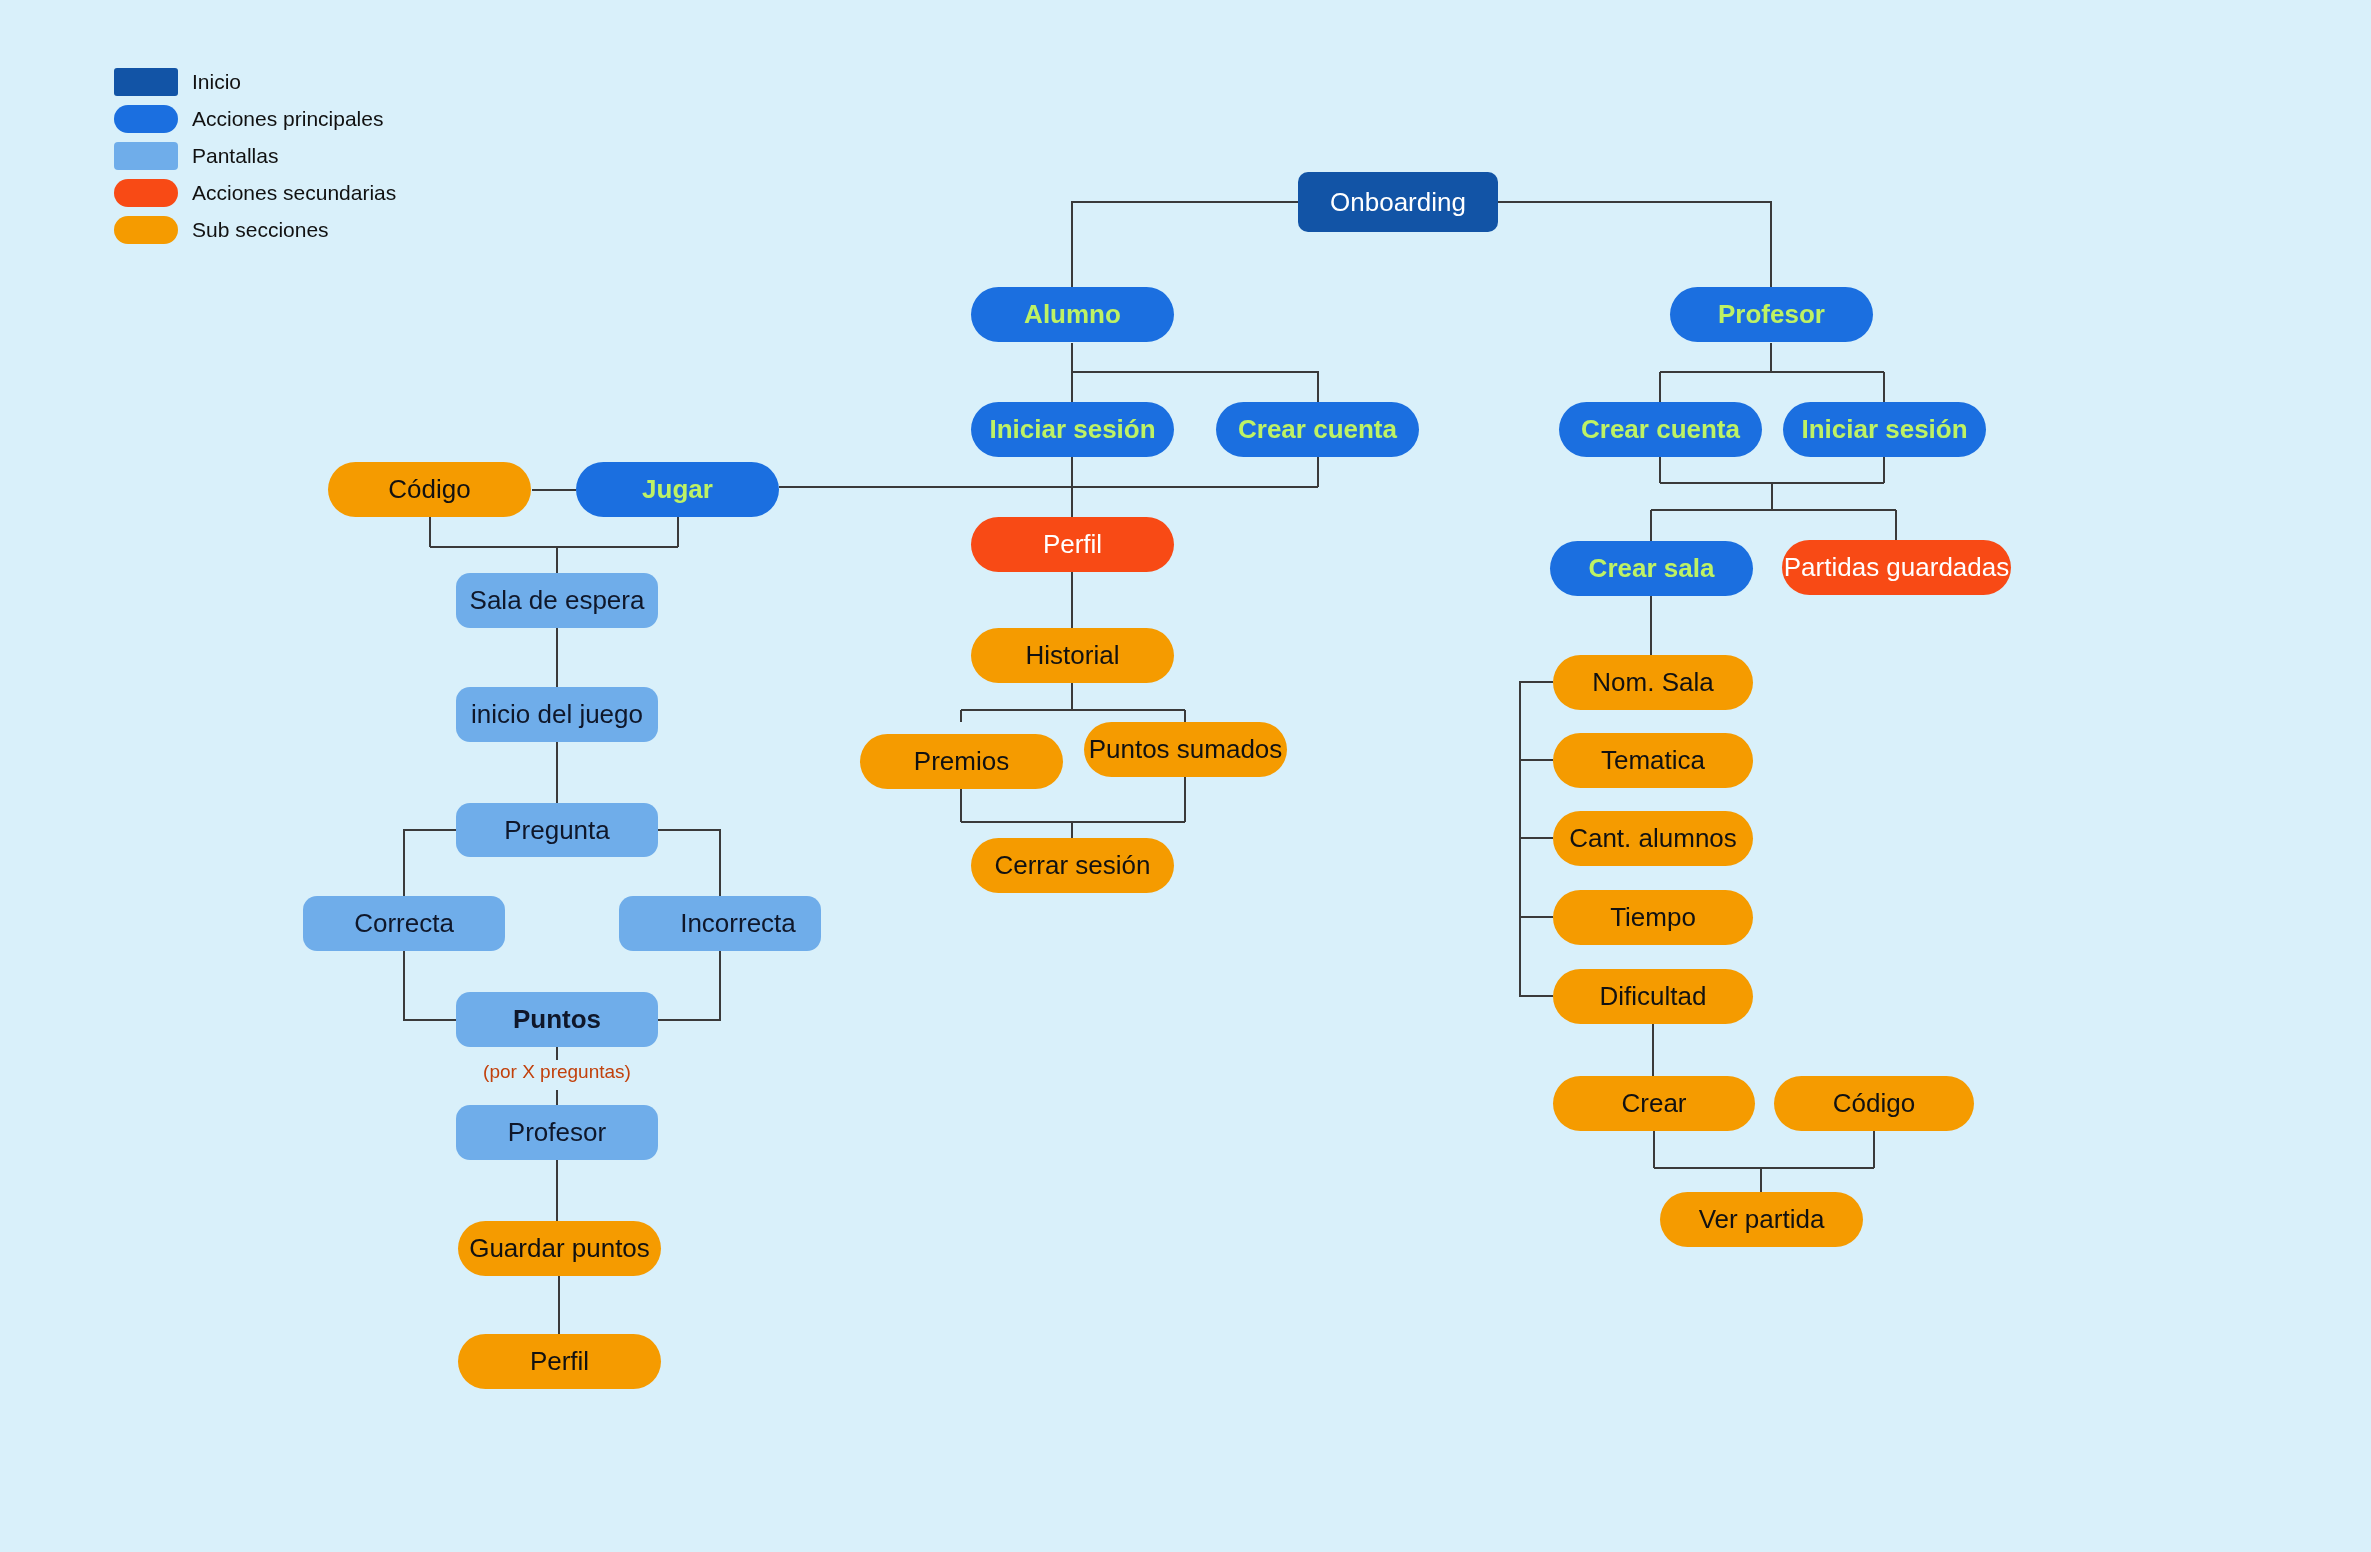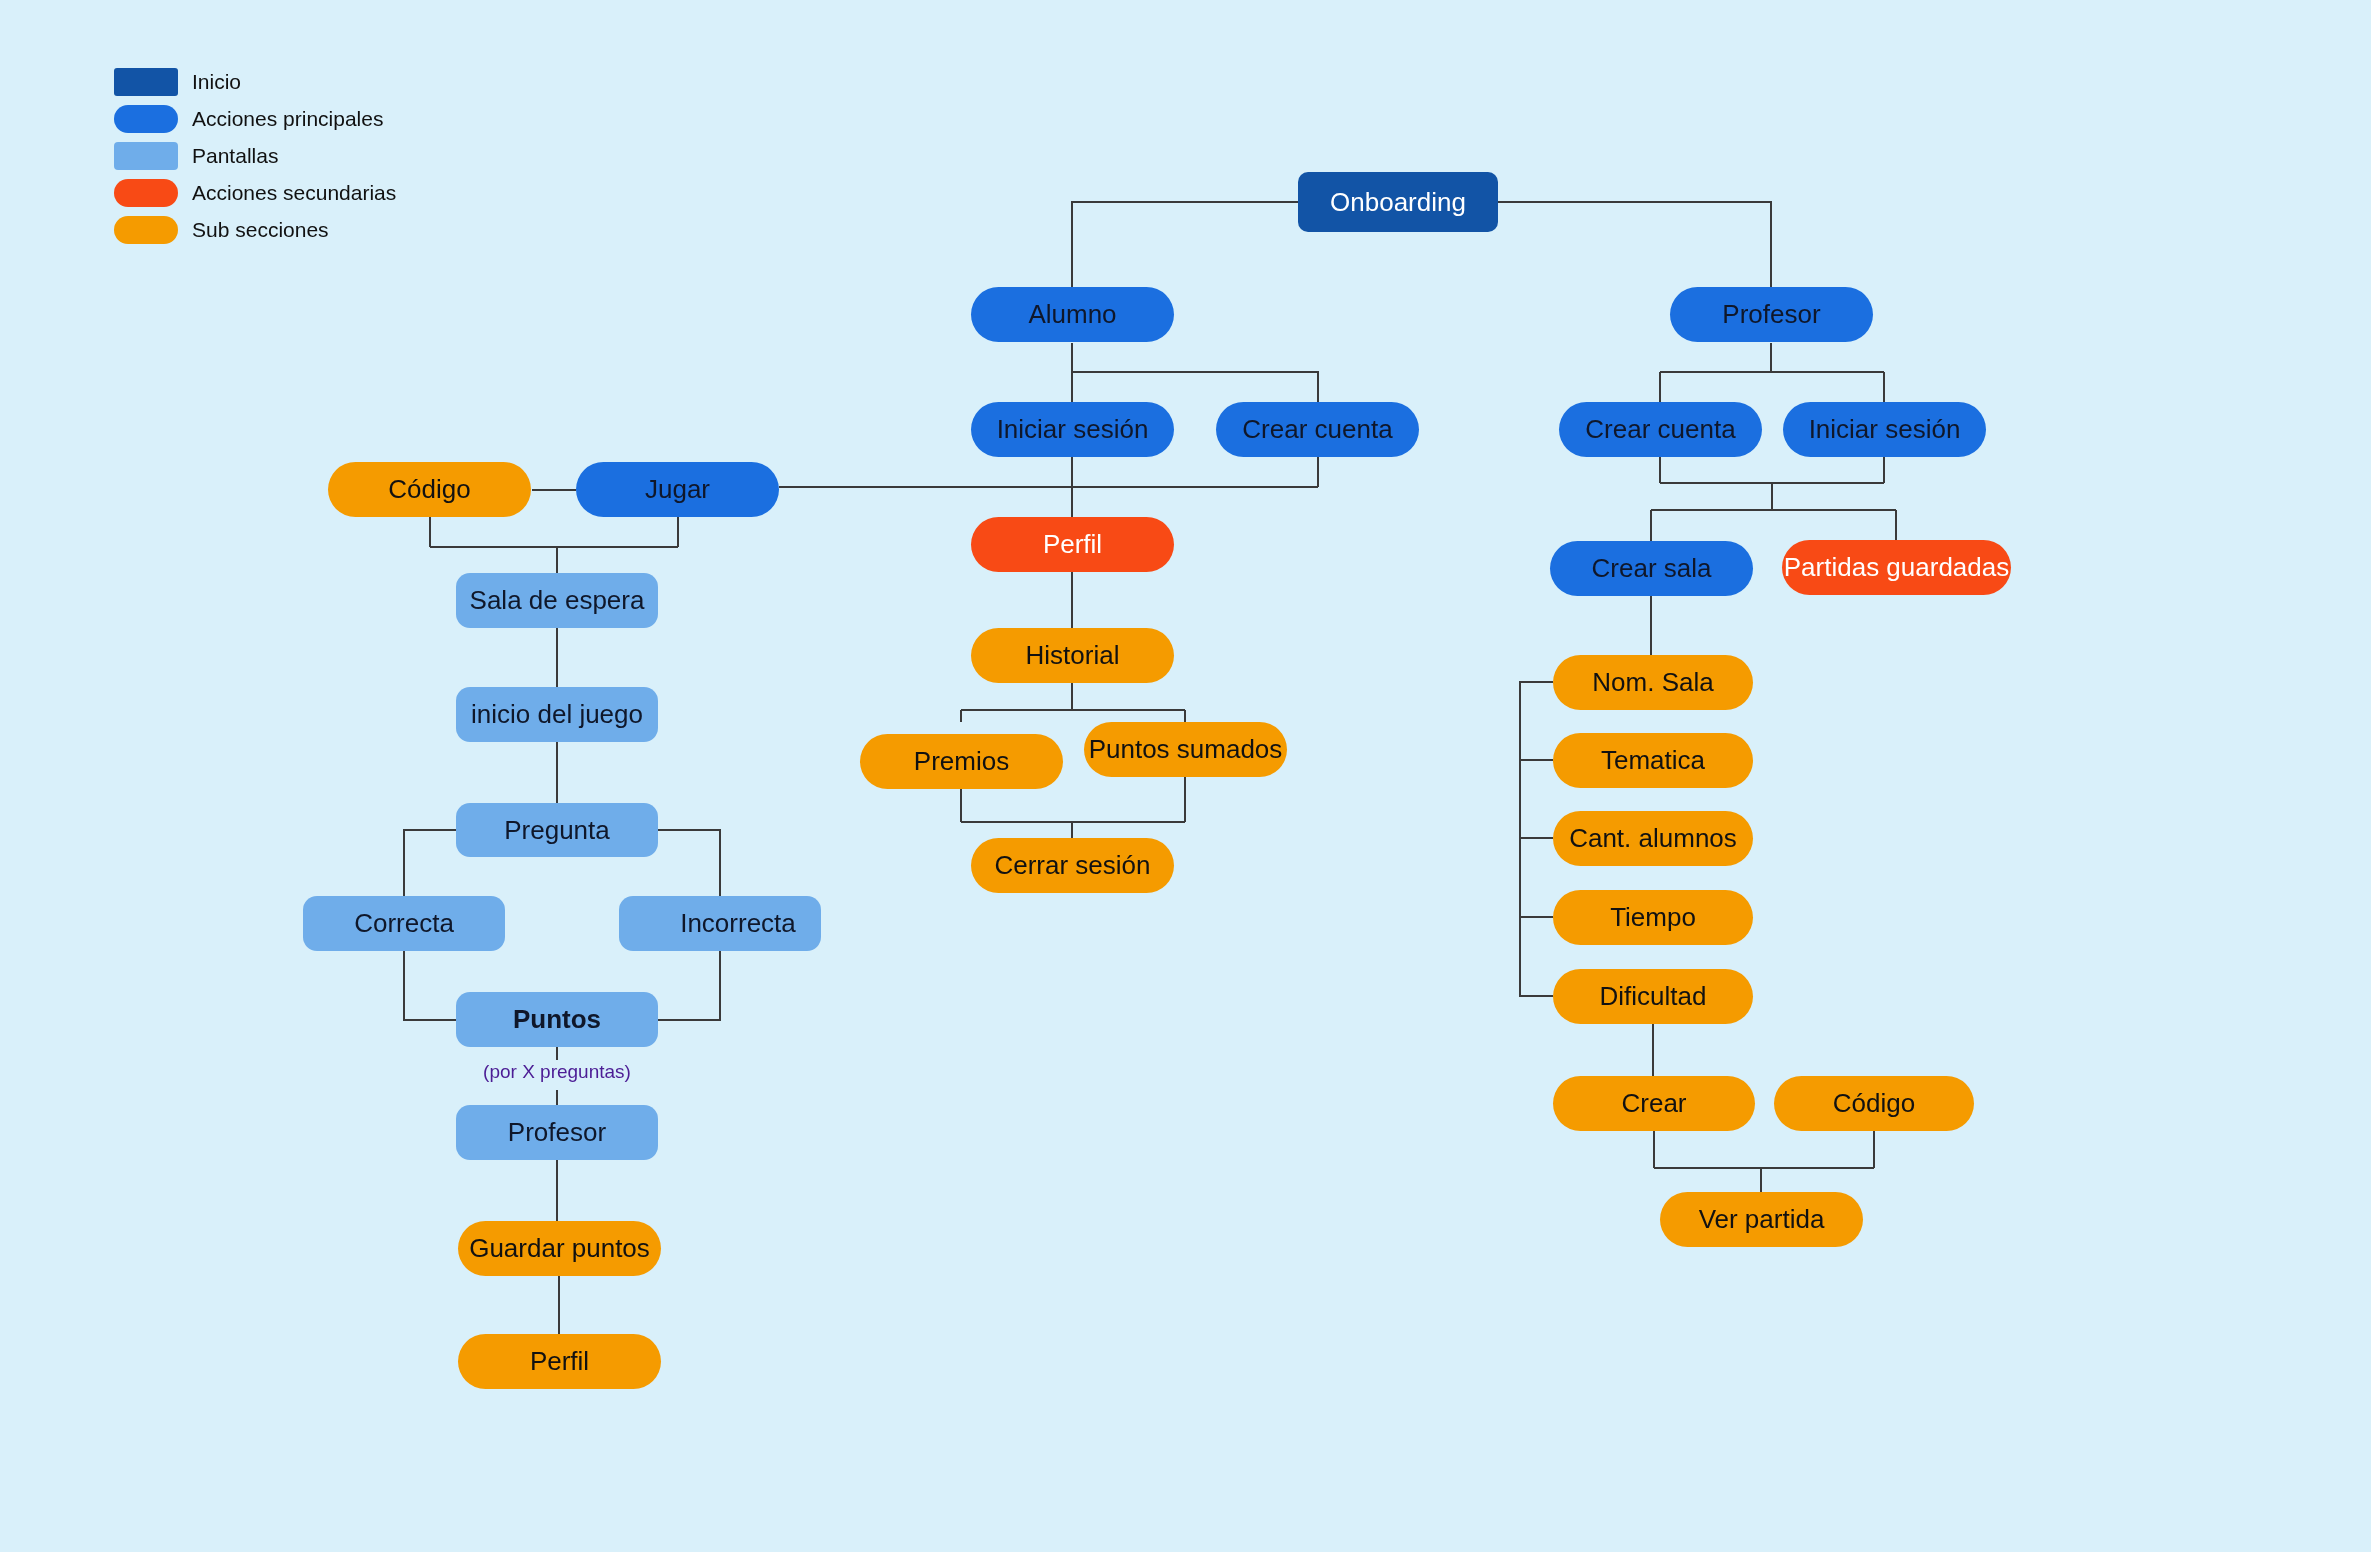--- a/index.html
+++ b/index.html
@@ -30,21 +30,21 @@
     box-sizing: border-box;
     display: flex;
     align-items: center;
     justify-content: center;
     width: 203px;
     height: 55px;
     font-size: 26px;
     white-space: nowrap;
   }
   .inicio   { background: #1254a6; color: #ffffff; border-radius: 10px; }
-  .primary  { background: #1b6fe0; color: #0f172a; border-radius: 28px; }
+  .primary  { background: #1b6fe0; color: #bef264; border-radius: 28px; font-weight: bold; }
   .screen   { background: #6fadea; color: #0f172a; border-radius: 14px; }
   .secondary{ background: #f84a15; color: #ffffff; border-radius: 28px; }
   .sub      { background: #f59b00; color: #111111; border-radius: 28px; }
 
   
   #n-onboarding   { left:1298px; top:172px;  width:200px; height:60px; }
   #n-alumno       { left:971px;  top:287px; }
   #n-profesor     { left:1670px; top:287px; }
   #n-a-iniciar    { left:971px;  top:402px; }
   #n-a-crear      { left:1216px; top:402px; }
@@ -106,21 +106,21 @@
     white-space: nowrap;
   }
 
   .annotation {
     position: absolute;
     left: 437px;
     top: 1061px;
     width: 240px;
     text-align: center;
     font-size: 19px;
-    color: #4c1d95;
+    color: #c2410c;
     white-space: nowrap;
   }
 </style>
 </head>
 <body>
 
 <div id="canvas">
 
   <svg id="connectors" viewBox="0 0 2371 1552" xmlns="http://www.w3.org/2000/svg">
     <path d="

